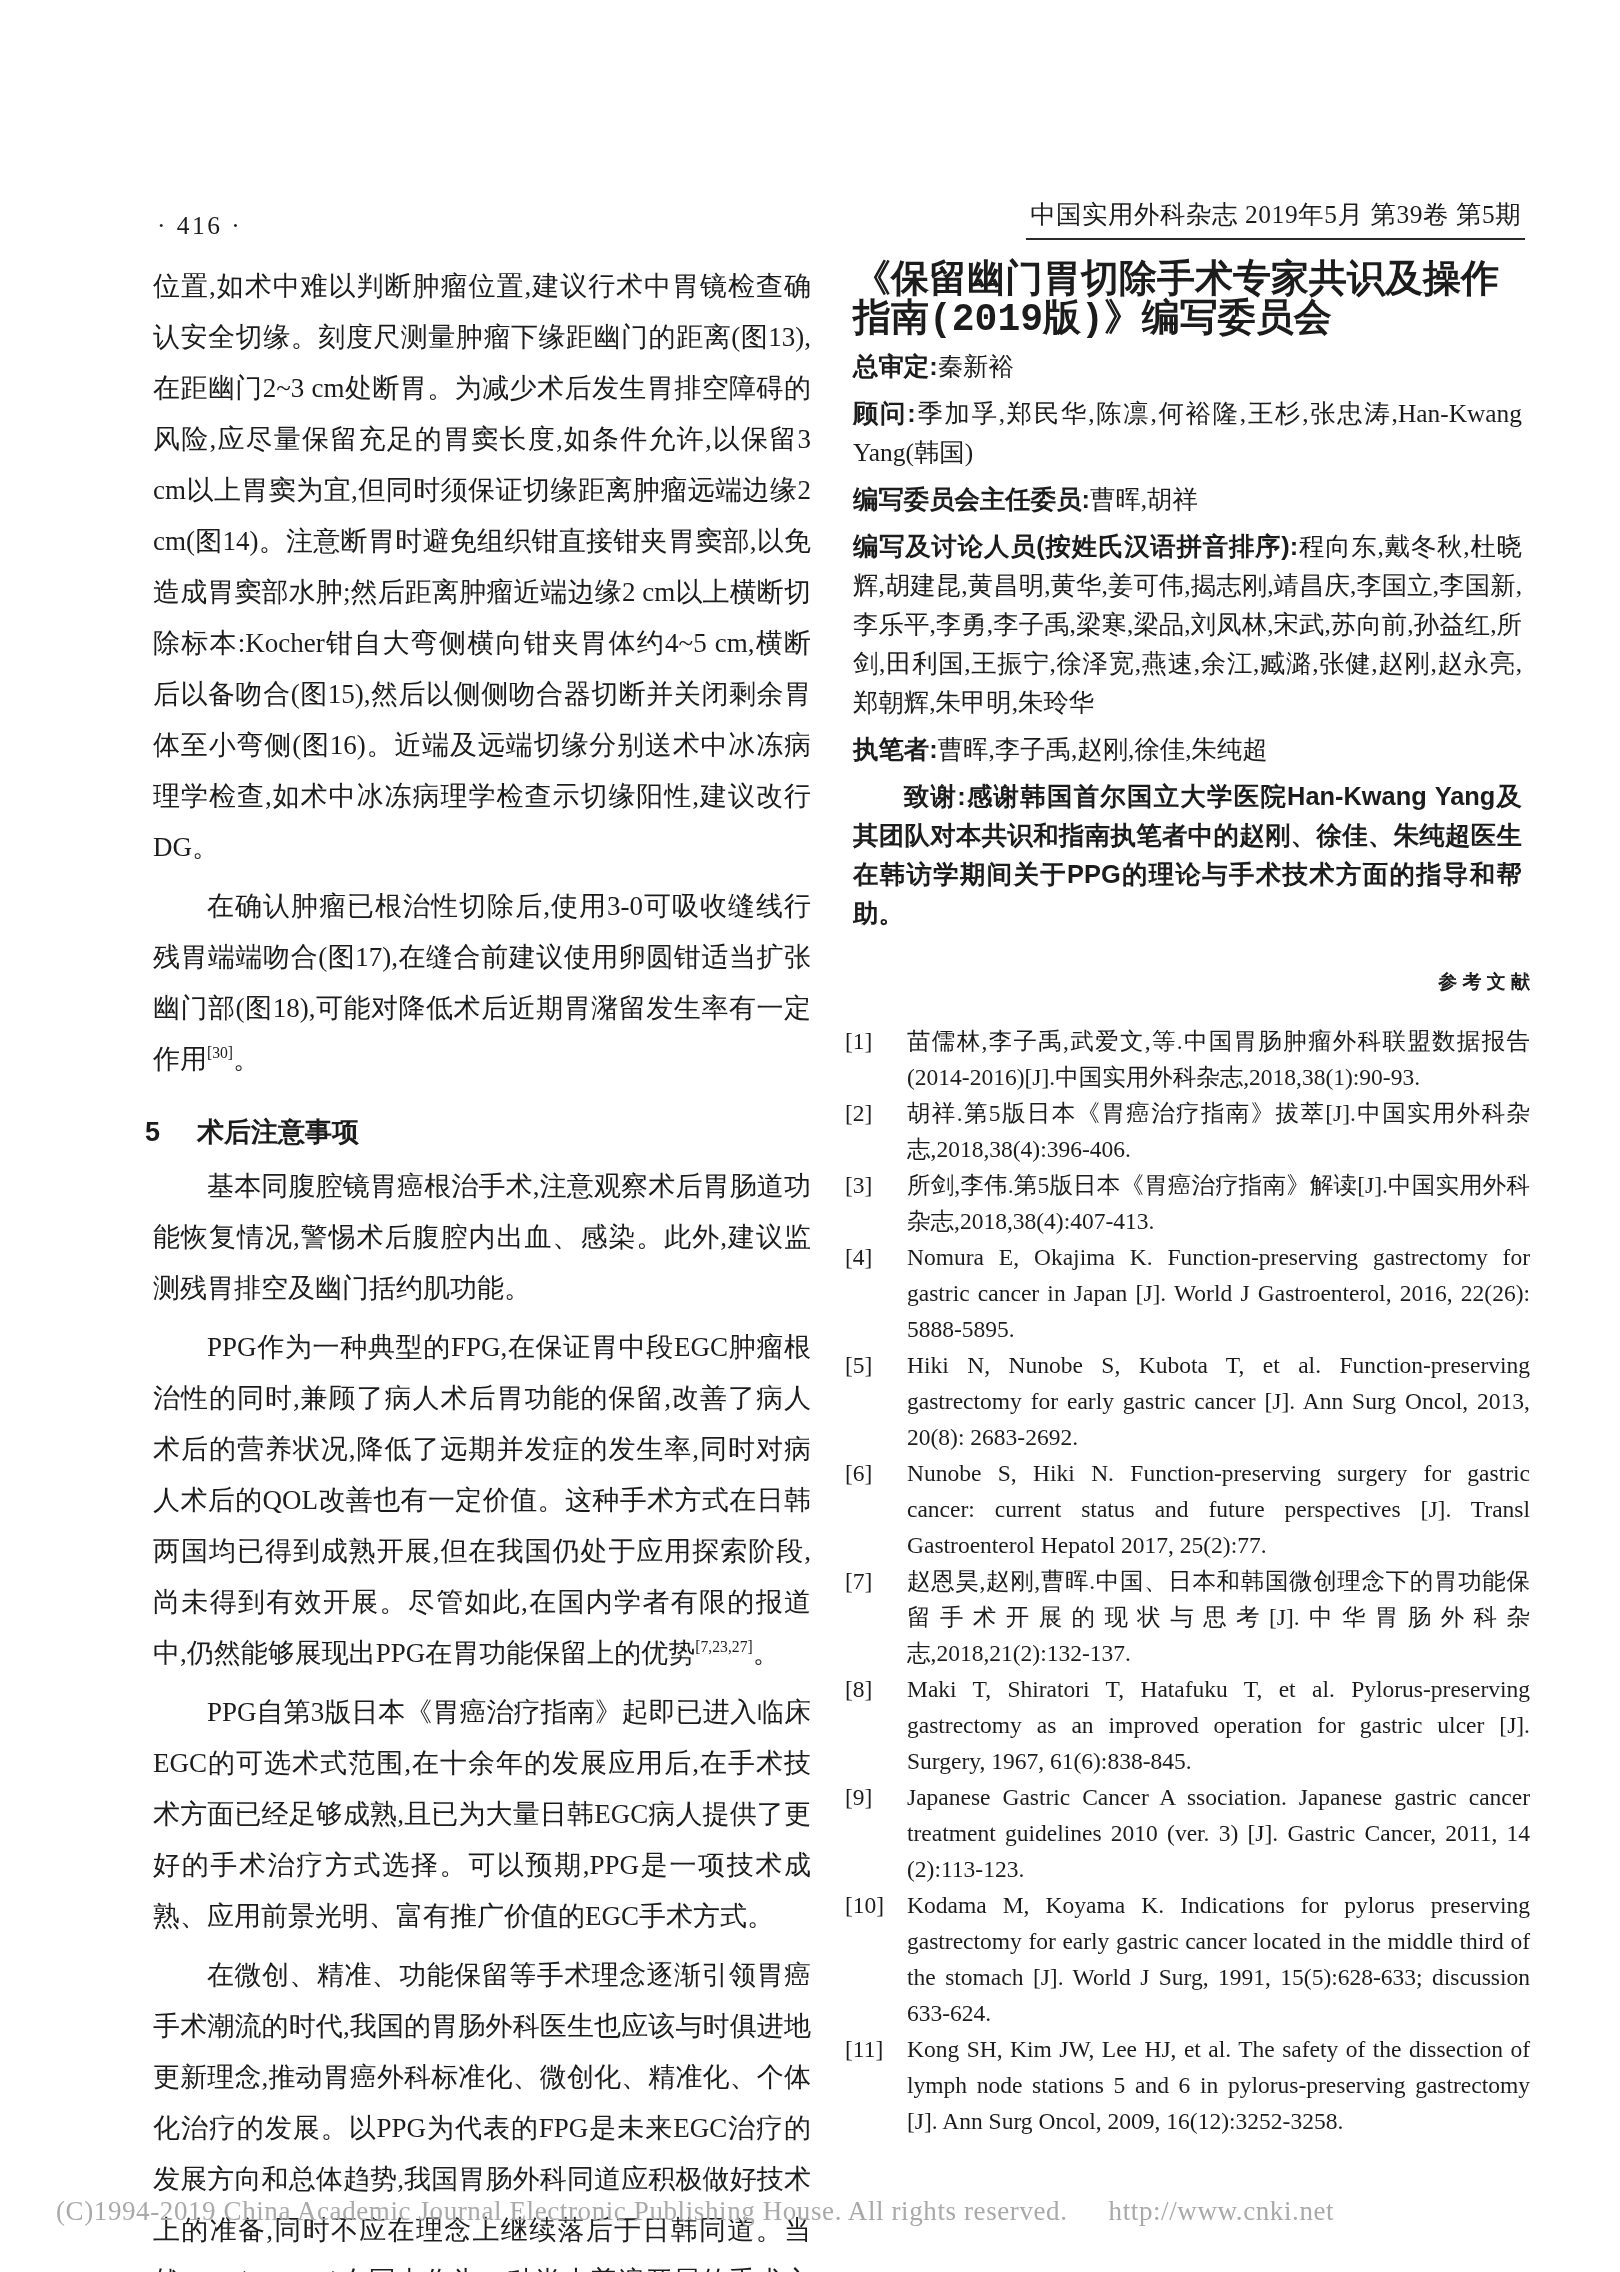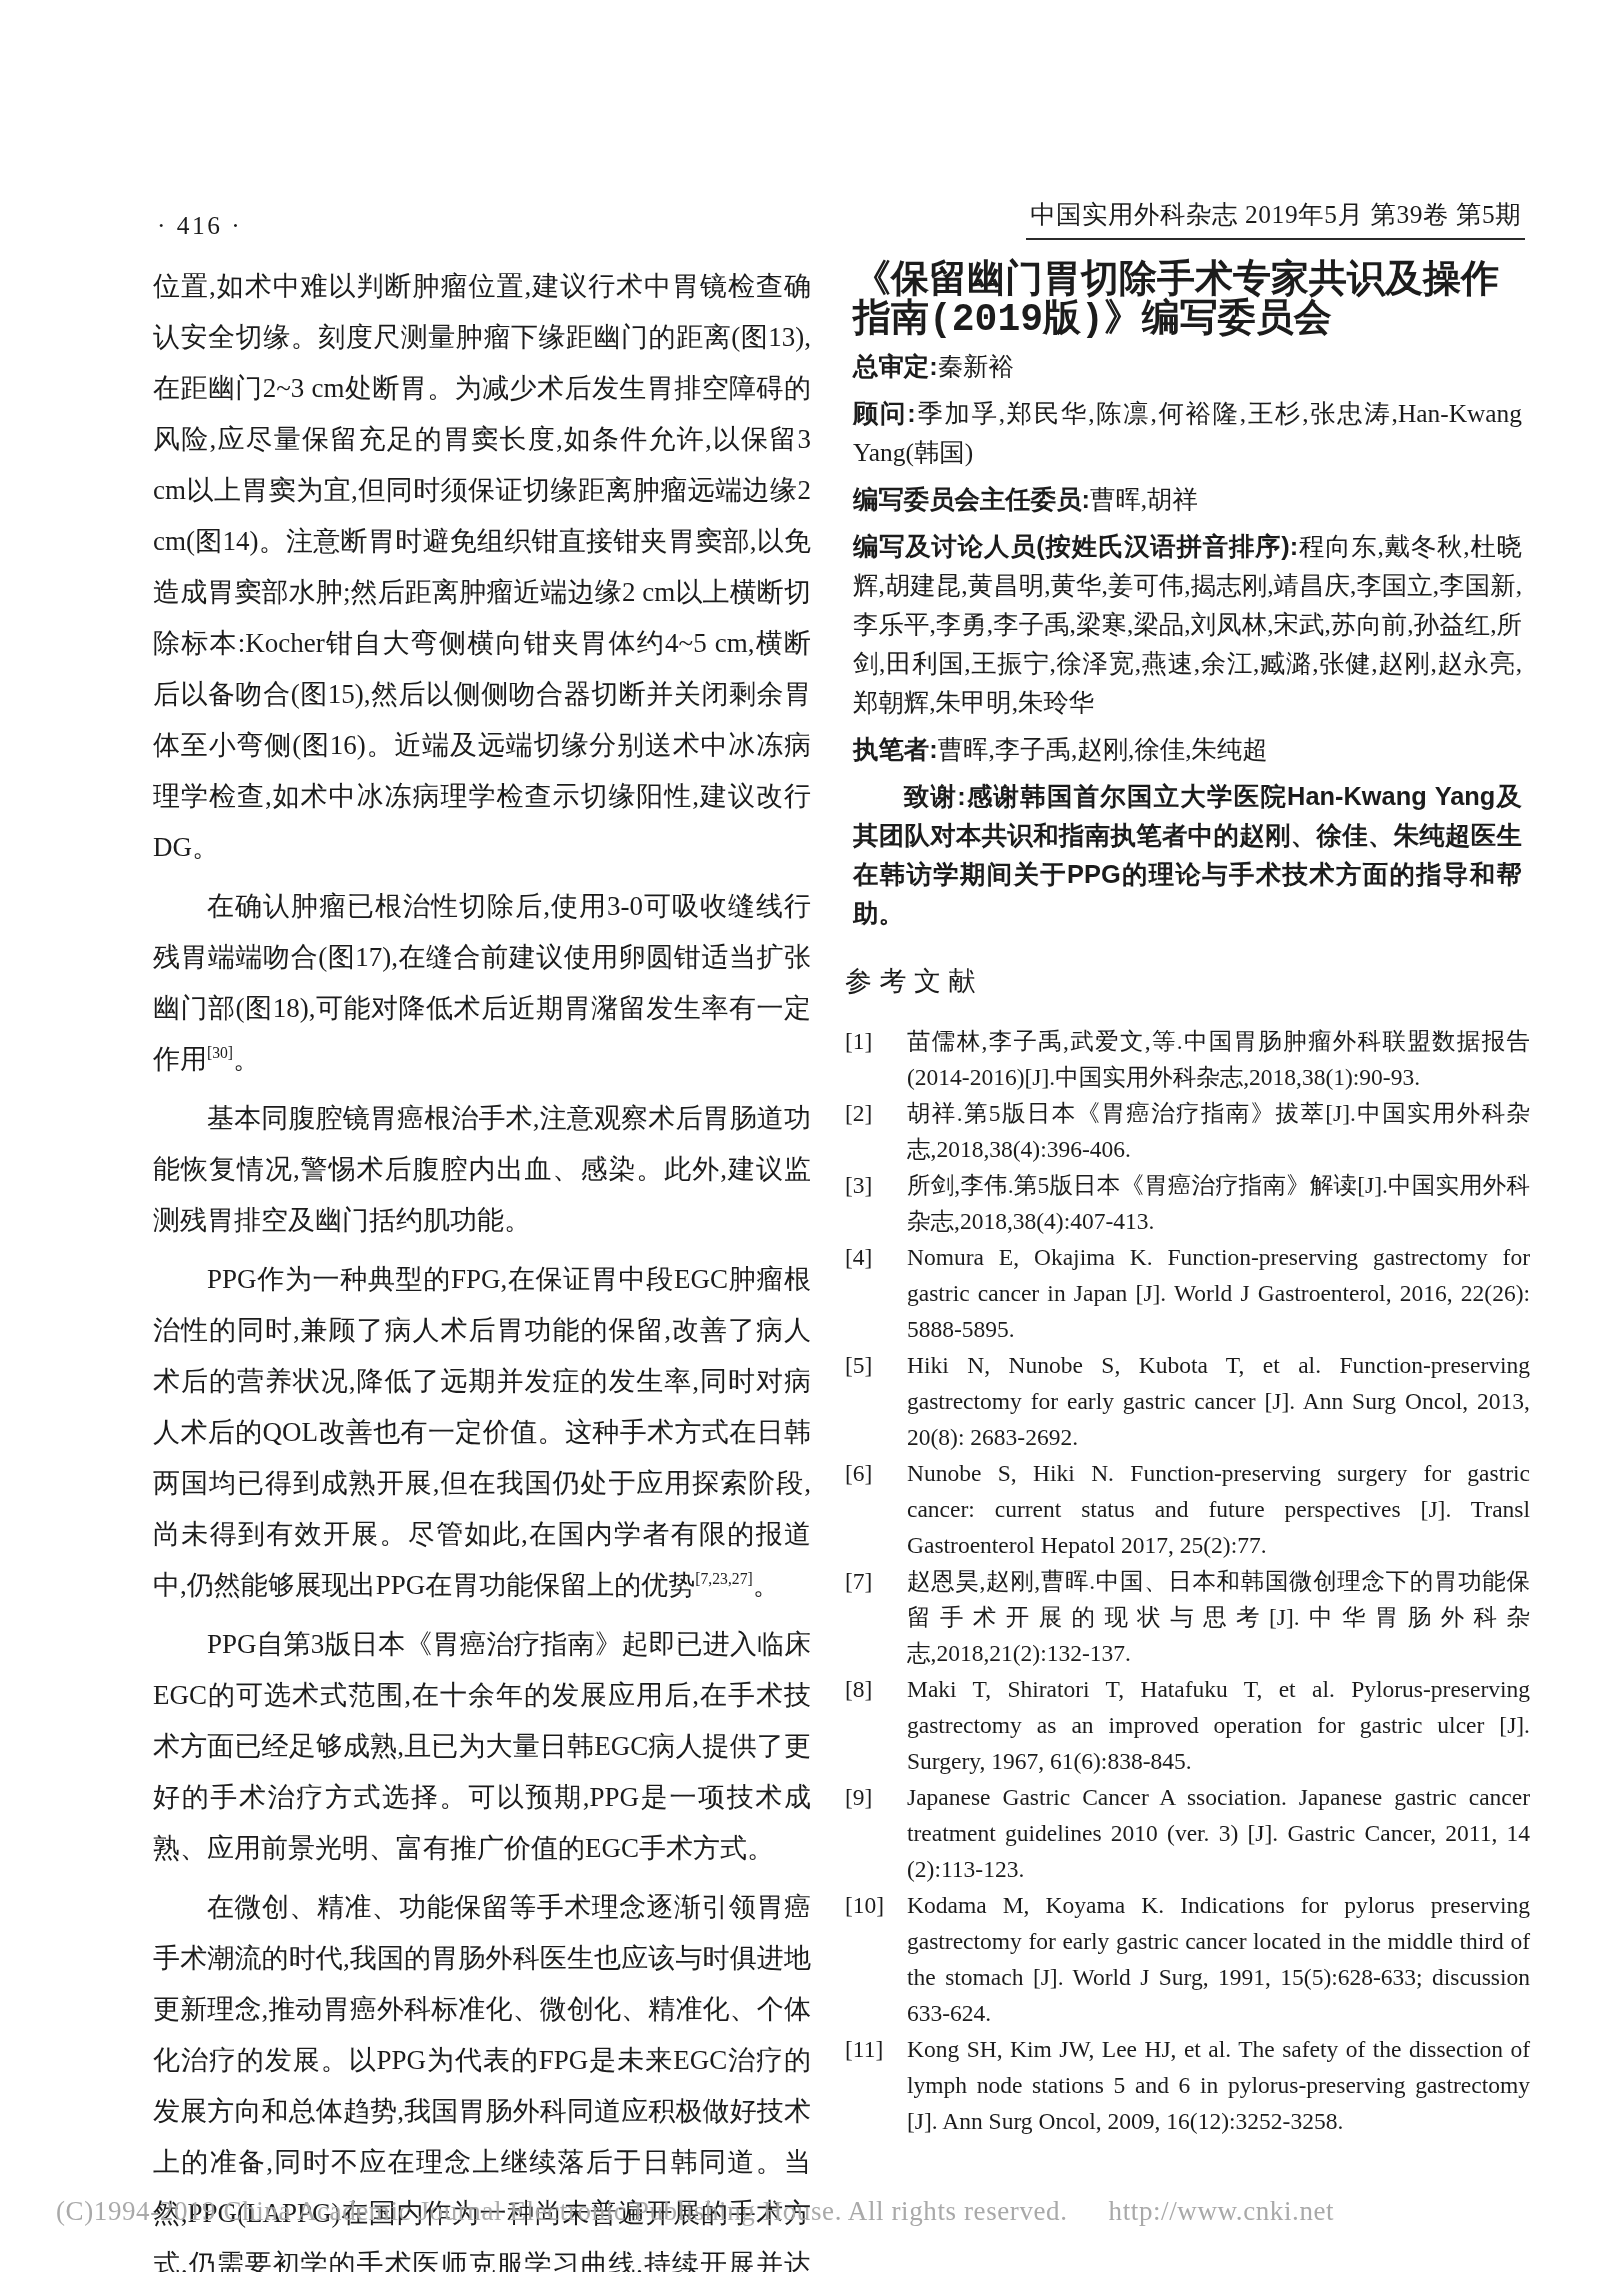--- a/index.html
+++ b/index.html
@@ -57,22 +57,22 @@
     font-weight:700;
   }
   .acknowledgment {
     font-family:"Liberation Sans","DejaVu Sans",sans-serif;
     font-weight:700;
     text-indent:2em;
   }
   
   .references-heading {
     font-family:"Liberation Sans","DejaVu Sans",sans-serif;
-    font-weight:400; font-size:27px;
-    margin:29px 0 21.6px 0; text-align:left;
+    font-weight:700; font-size:19px;
+    margin:29px 0 21.6px 0; text-align:right;
   }
   .refs { font-size:23.5px; line-height:36px; }
   .ref { position:relative; padding-left:62px; }
   .ref .ref-num { position:absolute; left:0; top:0; }
   
   .footer {
     position:absolute; left:56px; top:2196px;
     font-size:27px; color:#a9a9a9; letter-spacing:0.6px;
     white-space:nowrap;
   }
@@ -84,20 +84,21 @@
 <div class="page">
 
   <div class="header">
     <span class="page-num">· 416 ·</span>
     <span class="journal-info">中国实用外科杂志 2019年5月 第39卷 第5期</span>
   </div>
 
   <div class="col-left">
     <p>位置,如术中难以判断肿瘤位置,建议行术中胃镜检查确认安全切缘。刻度尺测量肿瘤下缘距幽门的距离(图13),在距幽门2~3 cm处断胃。为减少术后发生胃排空障碍的风险,应尽量保留充足的胃窦长度,如条件允许,以保留3 cm以上胃窦为宜,但同时须保证切缘距离肿瘤远端边缘2 cm(图14)。注意断胃时避免组织钳直接钳夹胃窦部,以免造成胃窦部水肿;然后距离肿瘤近端边缘2 cm以上横断切除标本:Kocher钳自大弯侧横向钳夹胃体约4~5 cm,横断后以备吻合(图15),然后以侧侧吻合器切断并关闭剩余胃体至小弯侧(图16)。近端及远端切缘分别送术中冰冻病理学检查,如术中冰冻病理学检查示切缘阳性,建议改行DG。</p>
     <p class="indent"><span>在确认肿瘤已根治性切除后,使用3-0可吸收缝线行残胃端端吻合(图17),在缝合前建议使用卵圆钳适当扩张幽门部(图18),可能对降低术后近期胃潴留发生率有一定作用</span><sup class="ref-sup">[30]</sup><span>。</span></p>
+    <h3 class="section-heading"><span>5</span><span class="sec-title">术后注意事项</span></h3>
     <p class="indent">基本同腹腔镜胃癌根治手术,注意观察术后胃肠道功能恢复情况,警惕术后腹腔内出血、感染。此外,建议监测残胃排空及幽门括约肌功能。</p>
     <p class="indent"><span>PPG作为一种典型的FPG,在保证胃中段EGC肿瘤根治性的同时,兼顾了病人术后胃功能的保留,改善了病人术后的营养状况,降低了远期并发症的发生率,同时对病人术后的QOL改善也有一定价值。这种手术方式在日韩两国均已得到成熟开展,但在我国仍处于应用探索阶段,尚未得到有效开展。尽管如此,在国内学者有限的报道中,仍然能够展现出PPG在胃功能保留上的优势</span><sup class="ref-sup">[7,23,27]</sup><span>。</span></p>
     <p class="indent">PPG自第3版日本《胃癌治疗指南》起即已进入临床EGC的可选术式范围,在十余年的发展应用后,在手术技术方面已经足够成熟,且已为大量日韩EGC病人提供了更好的手术治疗方式选择。可以预期,PPG是一项技术成熟、应用前景光明、富有推广价值的EGC手术方式。</p>
     <p class="indent">在微创、精准、功能保留等手术理念逐渐引领胃癌手术潮流的时代,我国的胃肠外科医生也应该与时俱进地更新理念,推动胃癌外科标准化、微创化、精准化、个体化治疗的发展。以PPG为代表的FPG是未来EGC治疗的发展方向和总体趋势,我国胃肠外科同道应积极做好技术上的准备,同时不应在理念上继续落后于日韩同道。当然,PPG(LAPPG)在国内作为一种尚未普遍开展的手术方式,仍需要初学的手术医师克服学习曲线,持续开展并达到熟练应用。期望《保留幽门胃切除手术专家共识及操作指南(2019版)》能够规范上述诊疗行为及培训实践;更希冀在此基础上,有序、有组织并实施我国PPG相关的临床研究,获得基于我国临床研究结果的循证医学证据,在可预期的将来形成中国版的PPG临床实践指南,以使更多的EGC病人获益。</p>
   </div>
 
   <div class="col-right">
     <p class="committee-title">《保留幽门胃切除手术专家共识及操作指南(2019版)》编写委员会</p>
 
     <p class="cmt-row"><span class="cmt-label">总审定:</span><span class="cmt-value">秦新裕</span></p>

